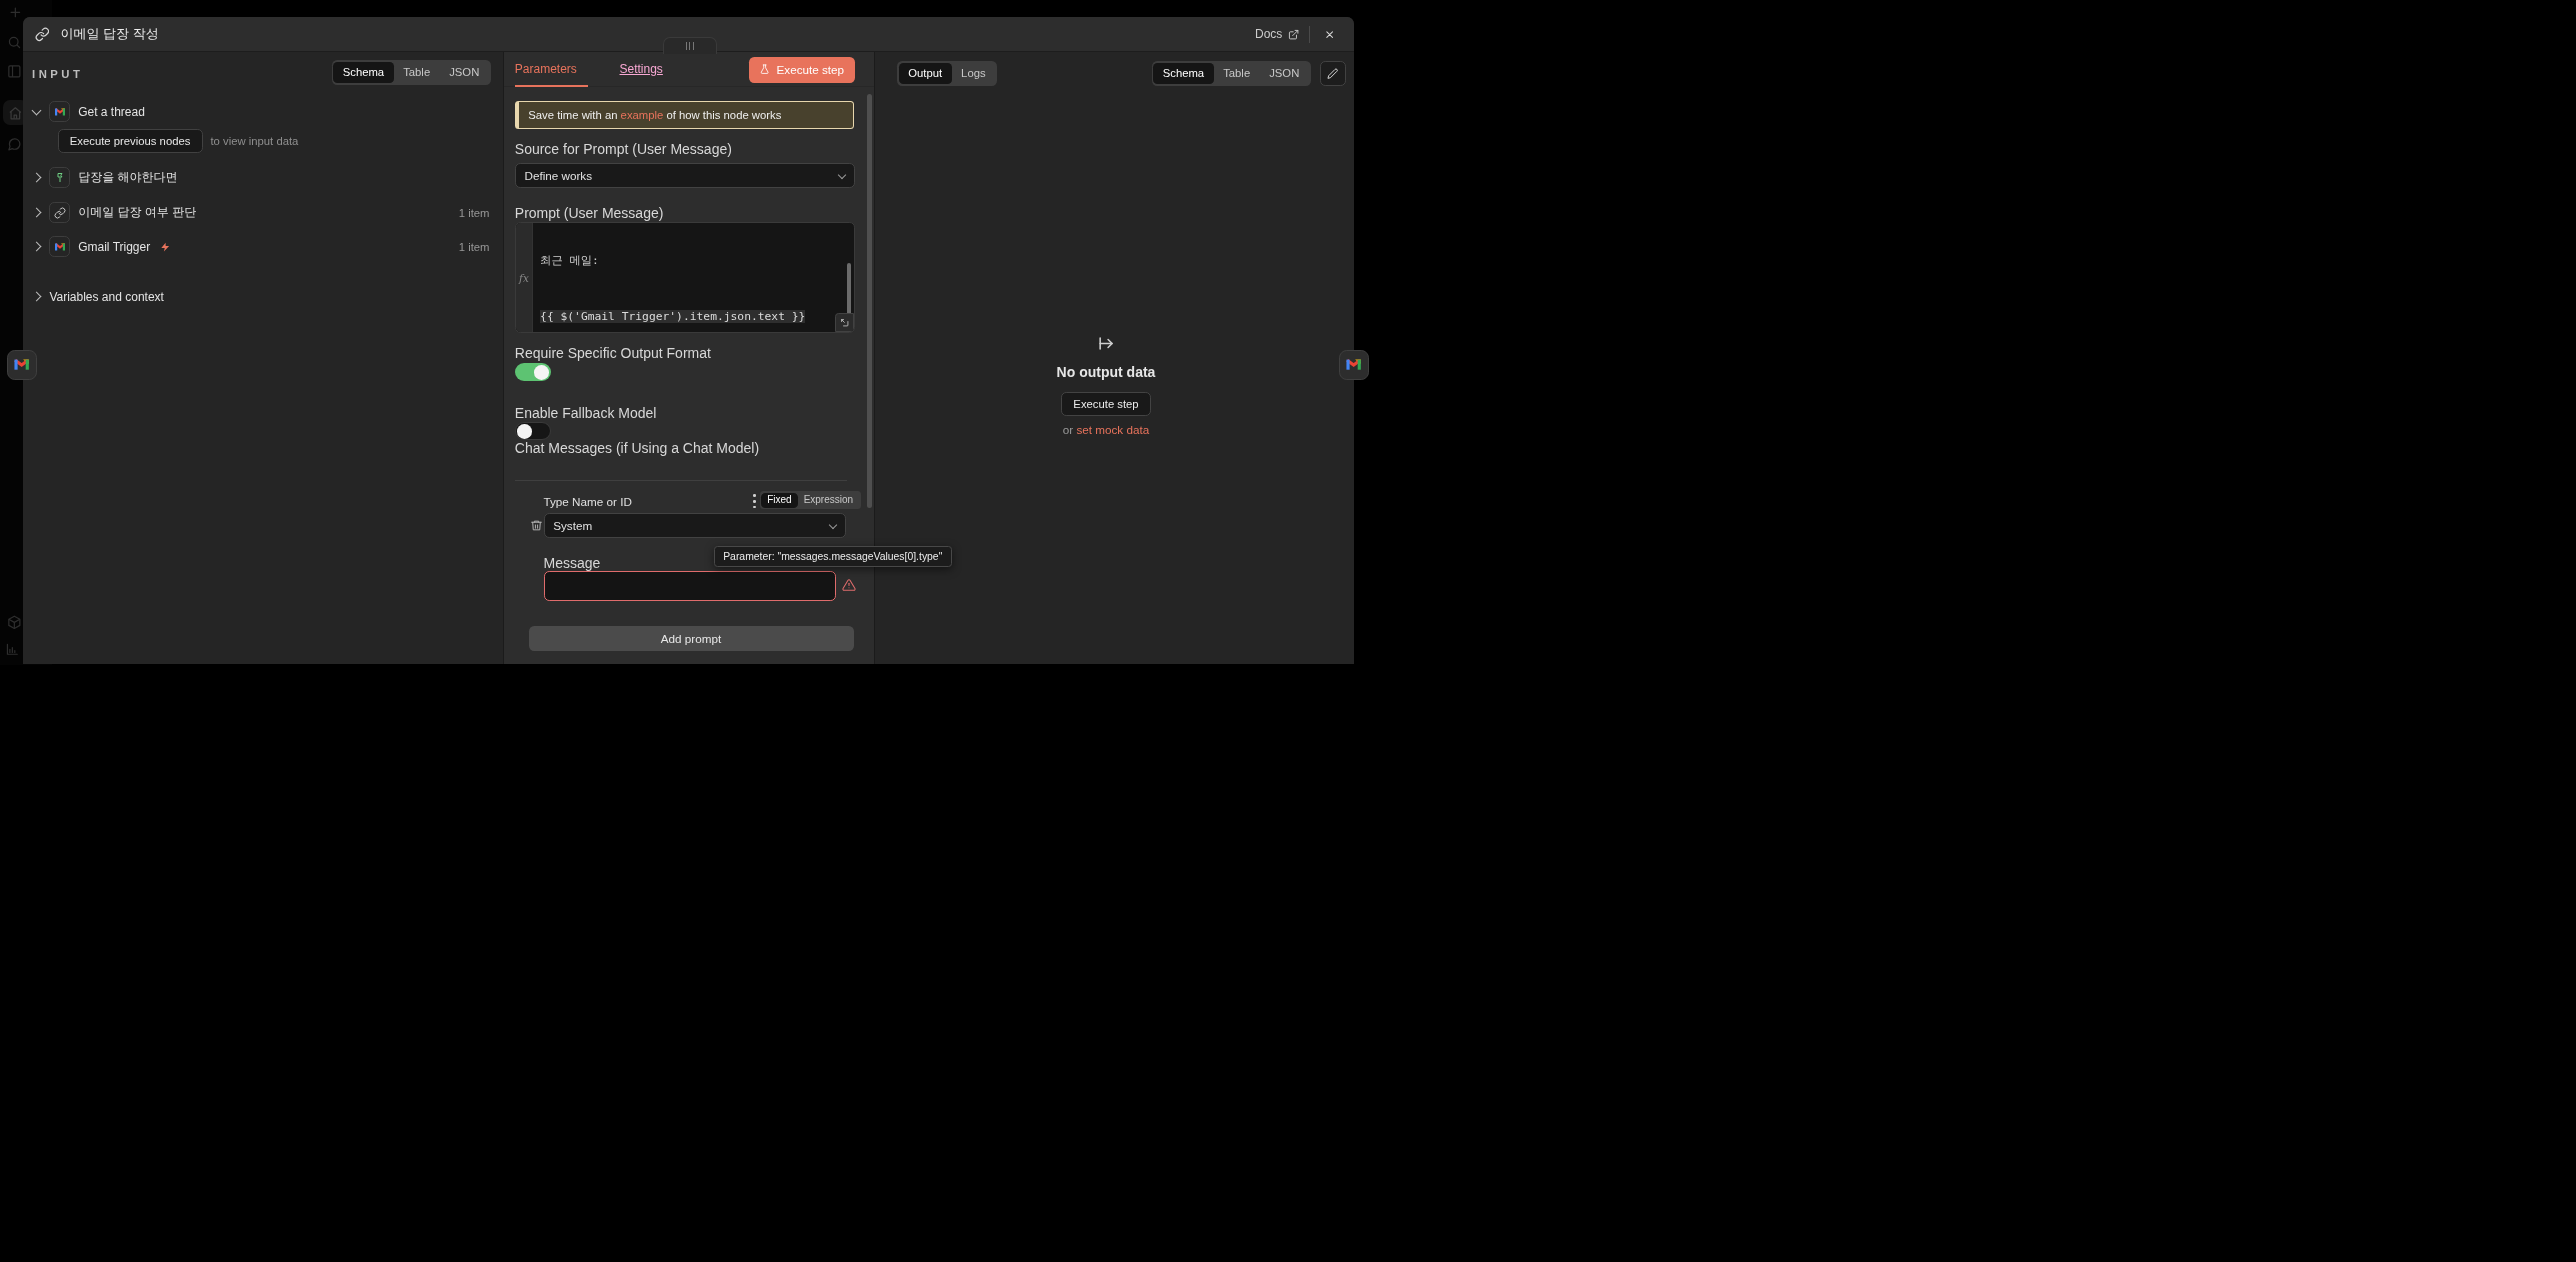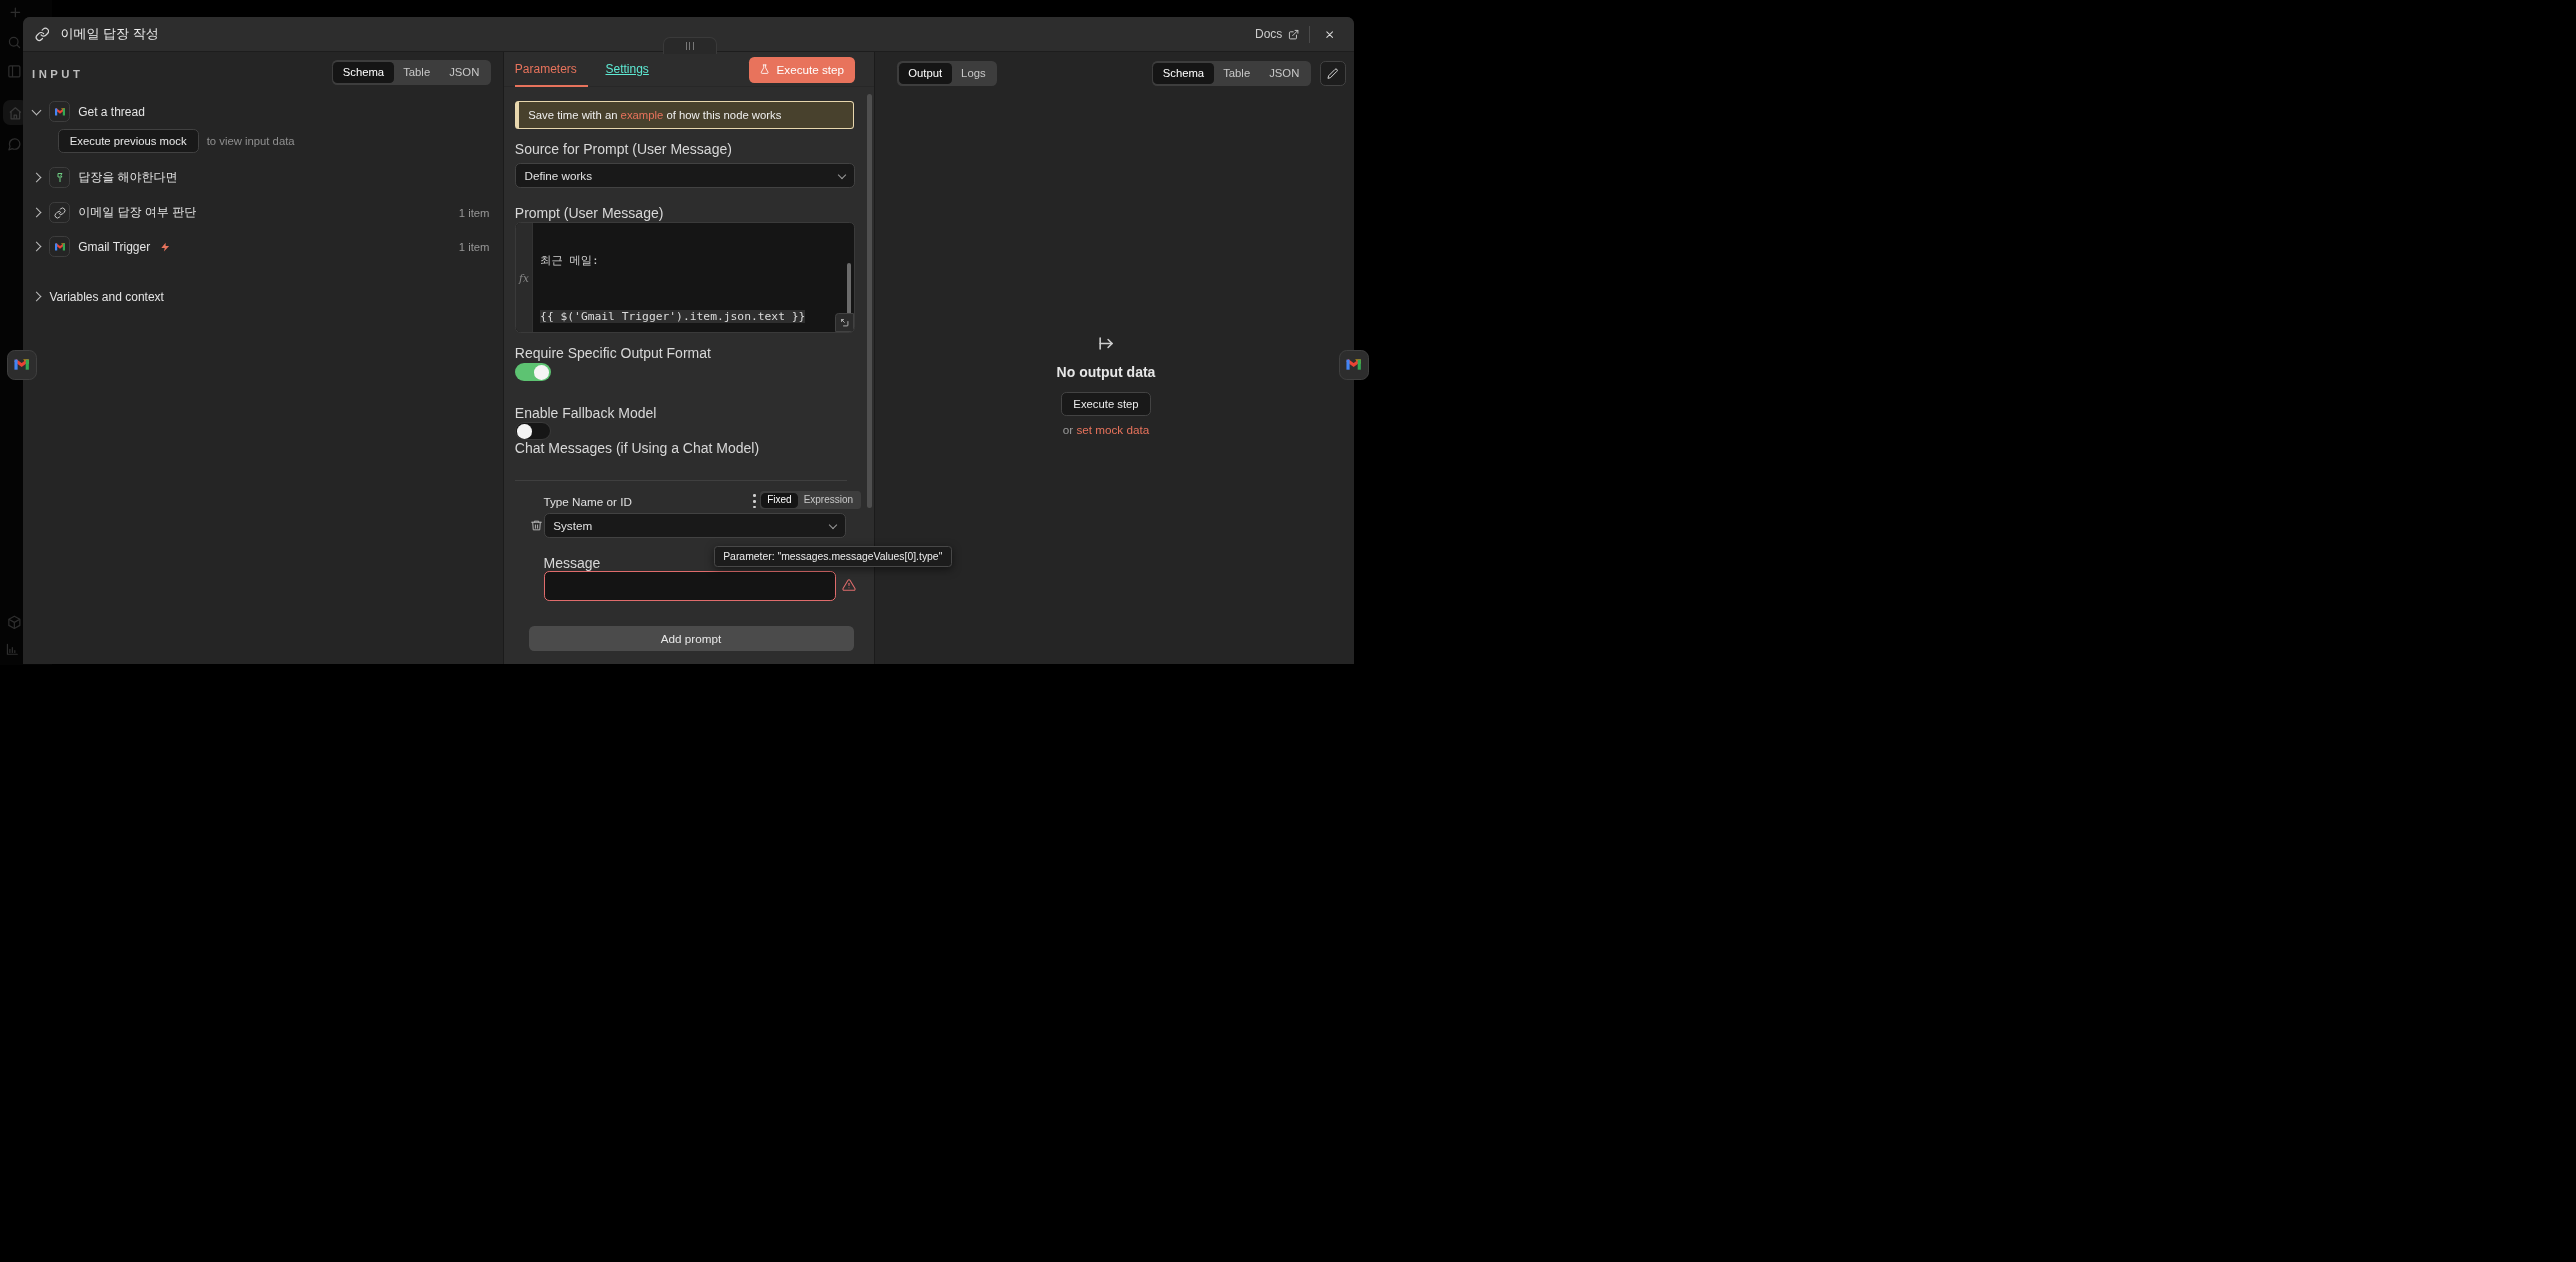--- a/index.html
+++ b/index.html
@@ -54,21 +54,21 @@
   #exec-prev-row { position:absolute; left:35px; top:77px; display:flex; align-items:center; gap:7.8px; }
   #exec-prev-btn { height:24px; padding:0 11.3px; background:#191919; border:0.9px solid #414141; border-radius:5.2px; color:#e8e8e8; font-size:11.3px; display:flex; align-items:center; cursor:pointer; }
   #exec-prev-hint { font-size:11.3px; color:#8f8f8f; }
   .zap { width:10.4px; height:10.4px; margin-left:1.7px; }
 
   
   #main-tabs { position:absolute; left:0; top:0; right:0; height:35px; border-bottom:0.9px solid #272727; }
   .main-tab { position:absolute; top:9.5px; font-size:12px; cursor:pointer; }
   #tab-parameters { left:11.3px; color:#e8735c; }
   #tab-underline { position:absolute; left:11.3px; top:33px; width:73px; height:1.7px; background:#e8735c; }
-  #tab-settings { left:102px; color:#5eead4;text-decoration:underline; }
+  #tab-settings { left:116px; color:#f9a8d4;text-decoration:underline; }
   #execute-step-btn { position:absolute; right:19px; top:4.3px; height:26px; padding:0 10.4px; background:#e8735c; border-radius:5.2px; color:#fff; font-size:11.7px; display:flex; align-items:center; gap:6px; cursor:pointer; }
   #execute-step-btn svg { width:11.3px; height:11.3px; }
 
   #notice { position:absolute; left:11.3px; top:49px; width:339px; height:28px; background:#48412d; border:0.9px solid #e8d7ae; border-left:4.3px solid #e8d7ae; border-radius:3.5px; display:flex; align-items:center; padding-left:9.5px; font-size:11.3px; color:#efefef; white-space:pre; }
   #notice a { color:#e8735c; cursor:pointer; }
 
   .fld-label { position:absolute; left:11.3px; font-size:14px; color:#d8d8d8; }
   .dropdown { position:absolute; height:25px; background:#191919; border:0.9px solid #424242; border-radius:5.2px; display:flex; align-items:center; padding:0 8.7px; font-size:11.7px; color:#e2e2e2; cursor:pointer; }
   .dropdown .dd-chev { margin-left:auto; width:6px; height:6px; border-right:1.3px solid #9a9a9a; border-bottom:1.3px solid #9a9a9a; transform:rotate(45deg); margin-top:-2.6px; }
 
@@ -218,21 +218,21 @@
               <polygon fill="#fbbc04" points="14,5 22,5 22,11"></polygon>
               <path stroke="#ea4335" stroke-width="4.4" fill="none" d="M3 5.8 12 12.6 21 5.8"></path>
               <rect fill="#4285f4" x="2" y="5" width="4.4" height="14"></rect>
               <rect fill="#34a853" x="17.6" y="5" width="4.4" height="14"></rect>
             </svg>
         </span>
         <span class="tree-label">Get a thread</span>
       </div>
 
       <div id="exec-prev-row">
-        <span id="exec-prev-btn">Execute previous mock</span>
+        <span id="exec-prev-btn">Execute previous nodes</span>
         <span id="exec-prev-hint">to view input data</span>
       </div>
 
       <div class="tree-row" style="top:115px;">
         <span class="chev right"></span>
         <span class="node-ic">
           <svg viewBox="0 0 24 24" fill="none" stroke="#6fce83" stroke-width="2" stroke-linejoin="round">
               <path d="M12 20v-9"></path>
               <path d="M8 3h8l-2.4 3.5L16 10H8z"></path>
             </svg>

